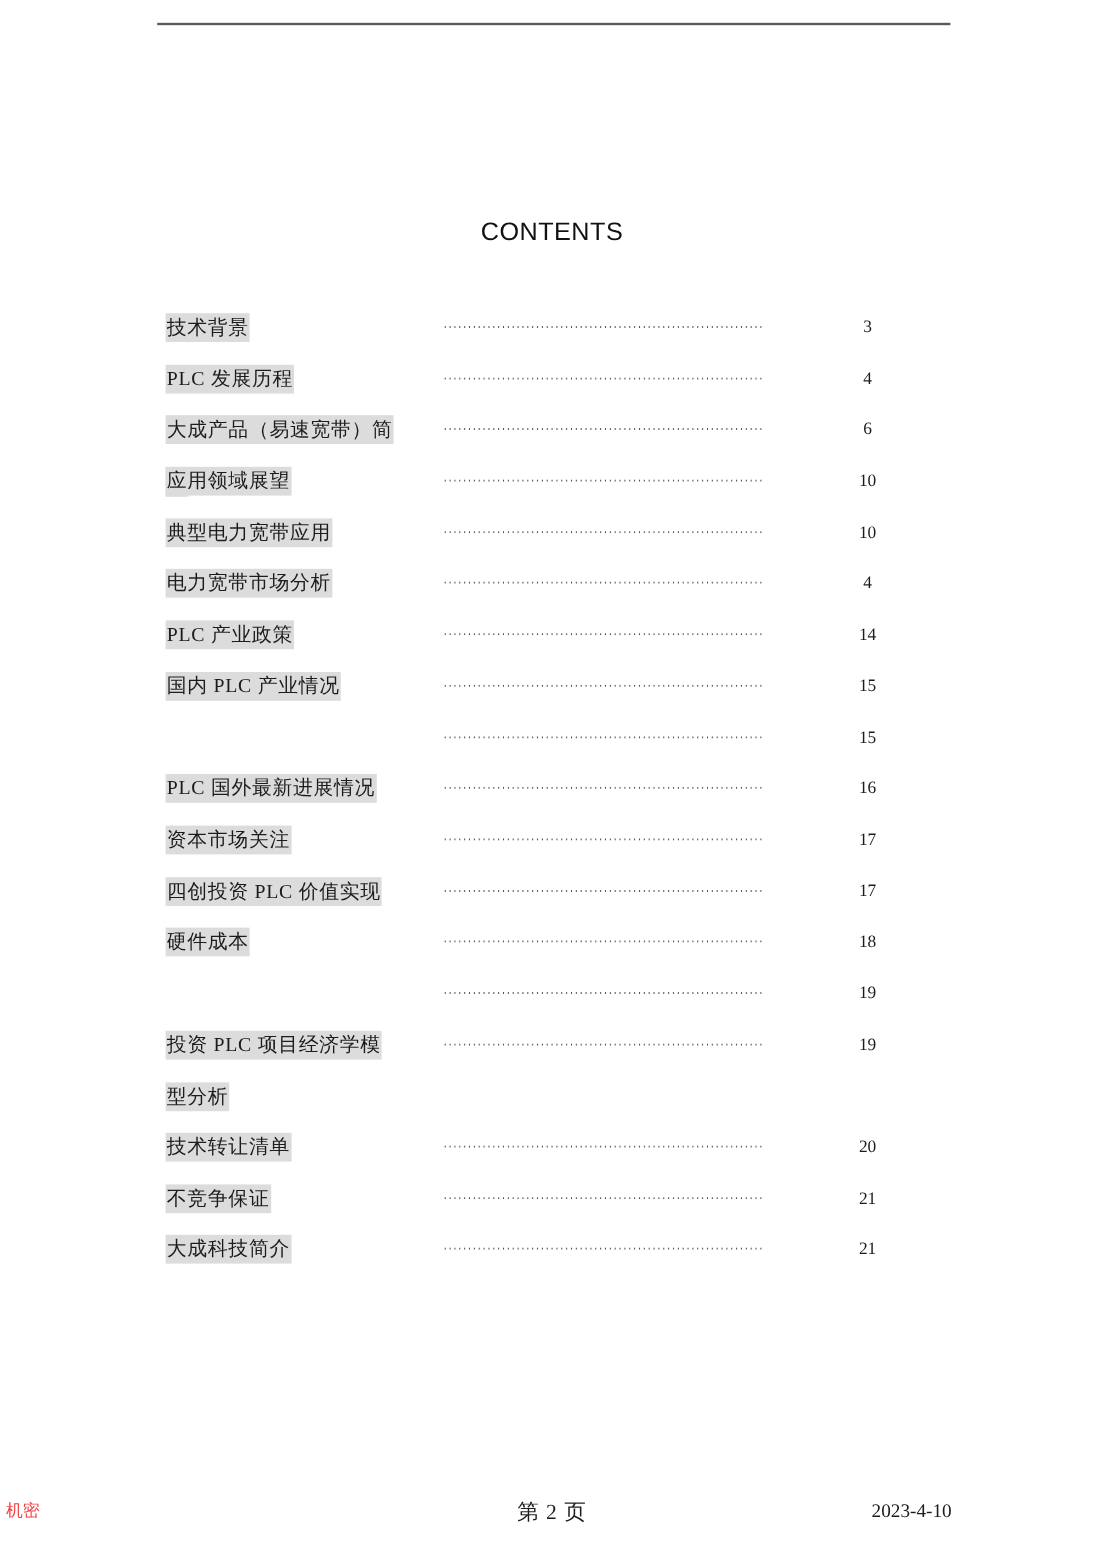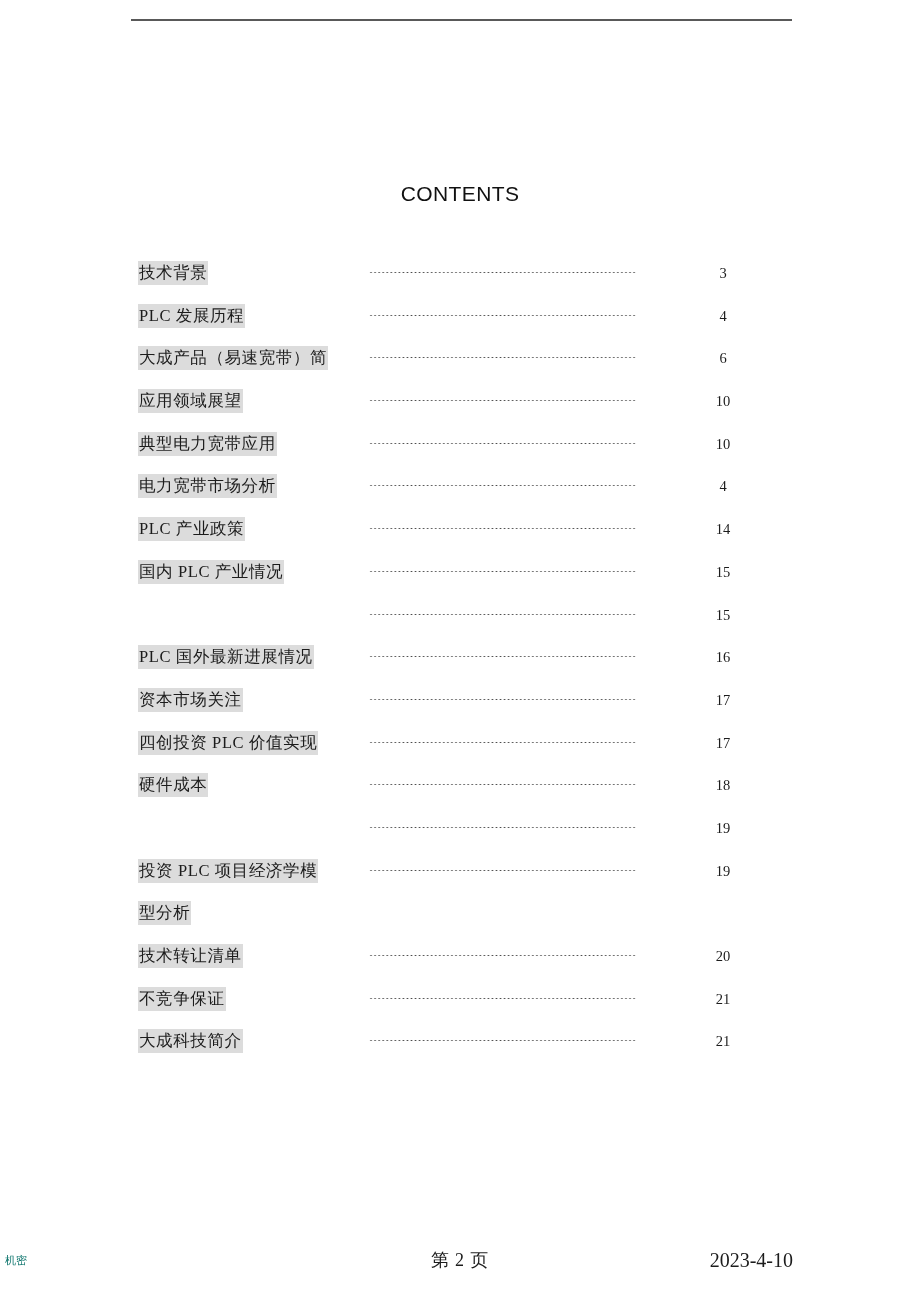--- a/index.html
+++ b/index.html
@@ -119,40 +119,40 @@
     position: absolute;
     left: 0;
     top: 1247px;
     width: 920px;
     height: 30px;
   }
   #footer-left {
     position: absolute;
     left: 5px;
     top: 0;
-    font-size: 11px;
+    font-size: 14px;
     line-height: 26px;
-    color: #0f766e;
+    color: #ef4444;
   }
   #footer-center {
     position: absolute;
     left: 0;
     top: 0;
     width: 920px;
     text-align: center;
     font-size: 18px;
     line-height: 26px;
     color: #1c1c1c;
     letter-spacing: 0.8px;
   }
   #footer-right {
     position: absolute;
     right: 127px;
     top: 0;
-    font-size: 20px;
+    font-size: 16px;
     line-height: 26px;
     color: #1c1c1c;
   }
 </style>
 </head>
 <body>
 
 <div id="page">
 
   <div id="header-rule"></div>

